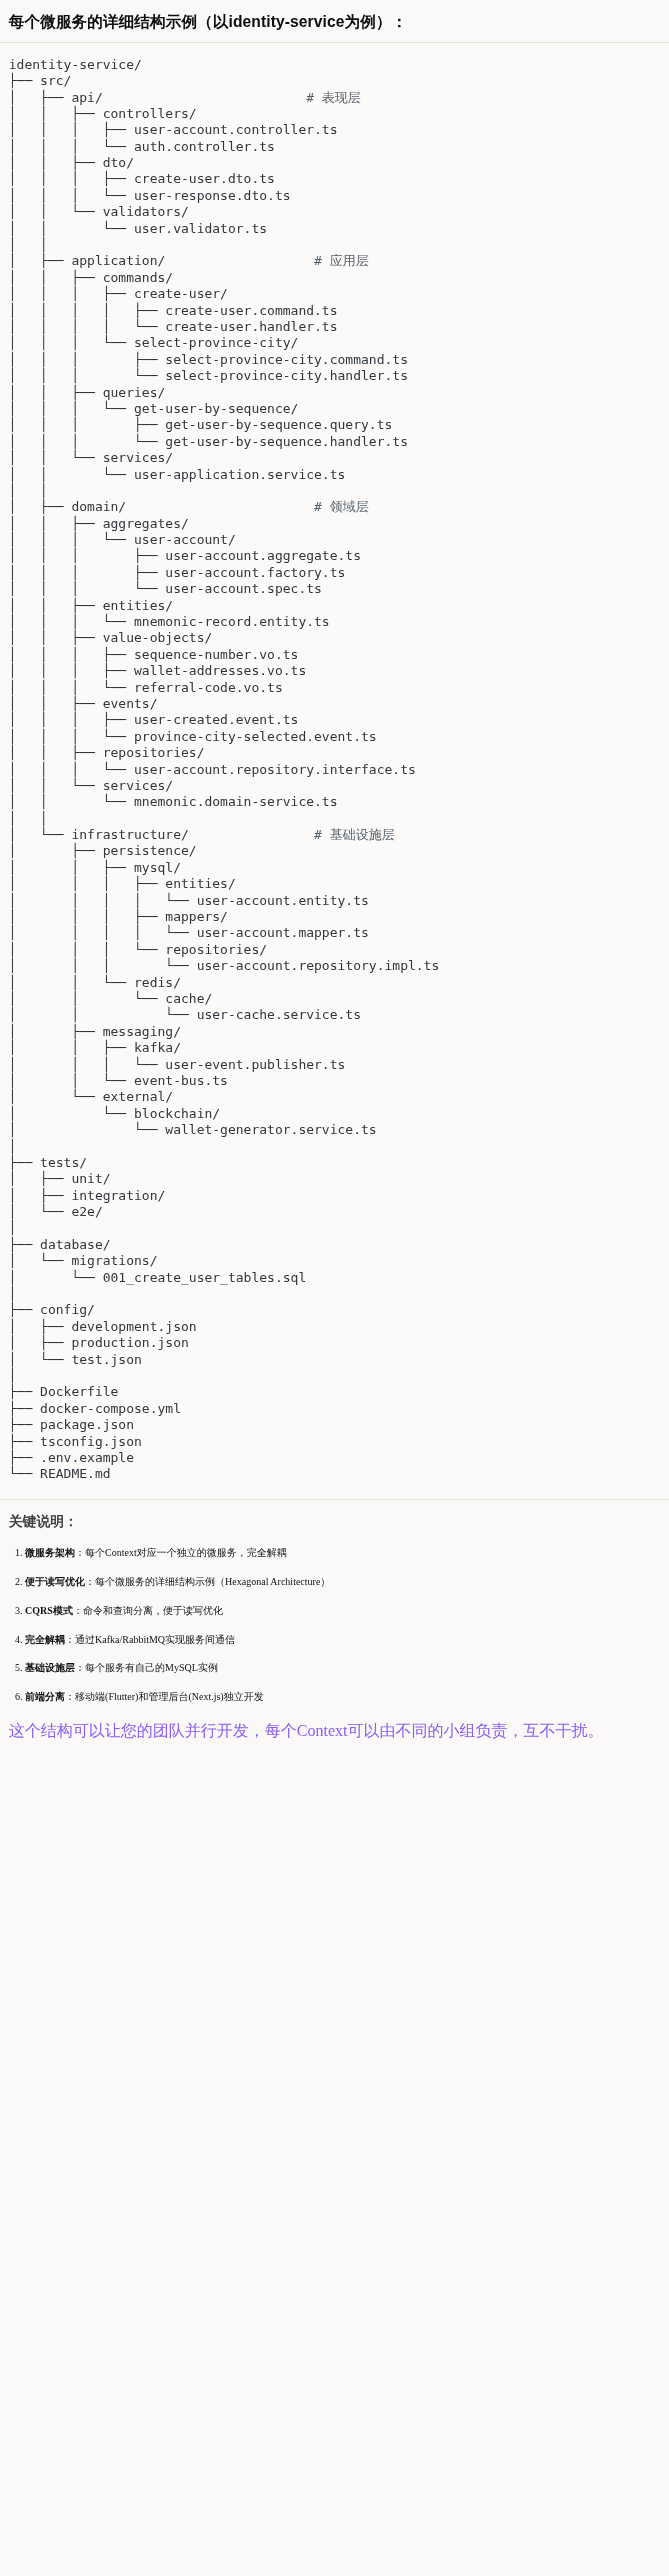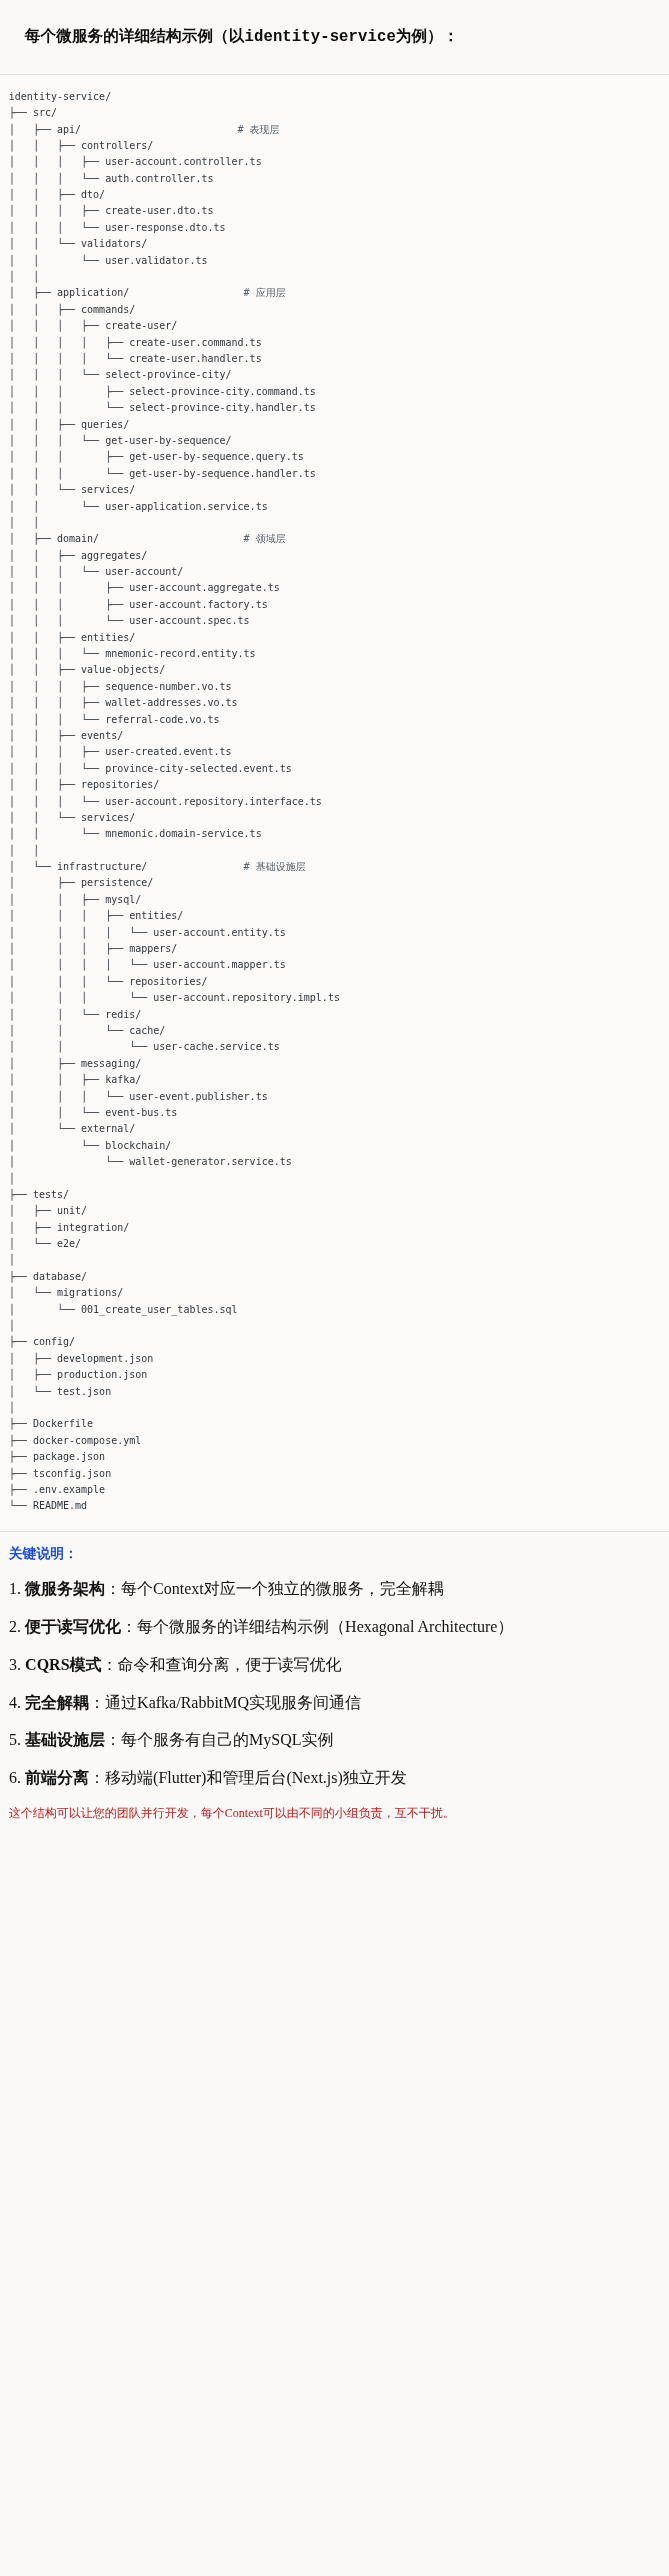--- a/index.html
+++ b/index.html
@@ -14,81 +14,81 @@
     color: #1a1a1a;
     -webkit-font-smoothing: antialiased;
   }
 
   
   .title-block {
     padding: 11.3px 8.8px 10px 8.8px;
     background: #faf9f7;
   }
   .doc-title {
-    font-family: Liberation Mono, monospace;
+    font-family: Liberation Sans, sans-serif;
     font-size: 15.6px;
     font-weight: bold;
     line-height: 1.35;
     letter-spacing: 0.1px;
-    margin: 16px;
+    margin: 0;
     color: #0d0d0d;
   }
 
   .hr {
     height: 0.6px;
     background: #e3e1dd;
     border: none;
     margin: 0;
   }
 
   
   .code-block {
     background: #fbfaf8;
     padding: 13.8px 8.8px 16.3px 8.8px;
   }
   .tree {
     font-family: "DejaVu Sans Mono", "Liberation Mono", monospace;
-    font-size: 10px;
+    font-size: 13px;
     line-height: 16.4px;
     white-space: pre;
     color: #30363d;
     letter-spacing: 0px;
   }
   .tree .ln { display: block; height: 16.4px; }
   .tree .cmt { color: #57606a; margin-top: 28px; }
 
   
   .notes-block {
     background: #faf9f7;
     padding: 13.8px 8.8px 12.5px 8.8px;
   }
   .notes-title {
     font-size: 13.8px;
     font-weight: bold;
     margin: 0 0 13.8px 0;
-    color: #1d4ed8;
+    color: #404040;
     font-family: "Liberation Serif", "DejaVu Serif", serif;
   }
   ol.notes {
     margin: 0;
     padding: 0 0 0 16.3px;
     list-style: decimal;
   }
   ol.notes li {
-    font-size: 16px;
+    font-size: 10px;
     line-height: 1.5;
     margin-bottom: 13.8px;
     color: #121212;
   }
   ol.notes li b { font-weight: bold; }
   .closing {
-    font-size: 12px;
+    font-size: 16px;
     line-height: 1.6;
     margin: 8.8px 0 0 0;
-    color: #b91c1c;
+    color: #8b5cf6;
   }
 </style>
 </head>
 <body>
 
 <div class="title-block">
   <h1 class="doc-title">每个微服务的详细结构示例（以identity-service为例）：</h1>
 </div>
 <hr class="hr">
 

